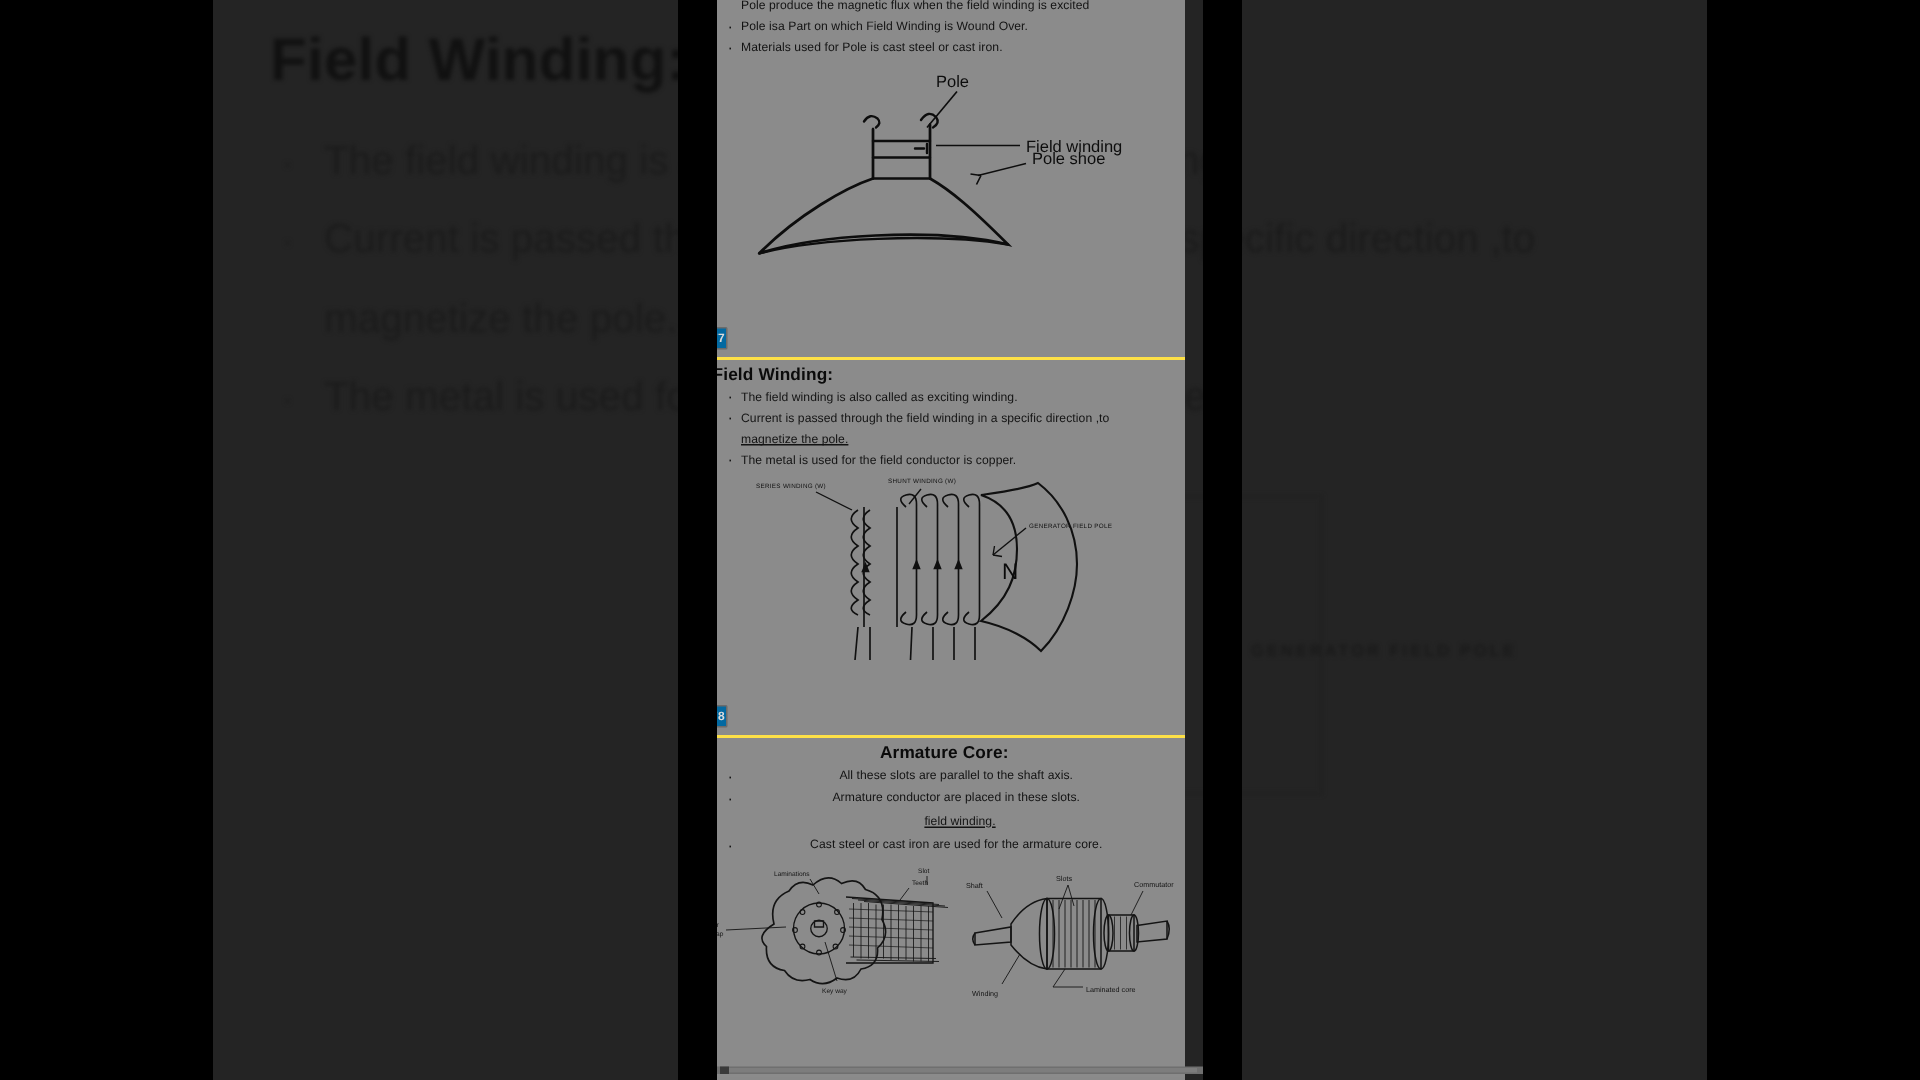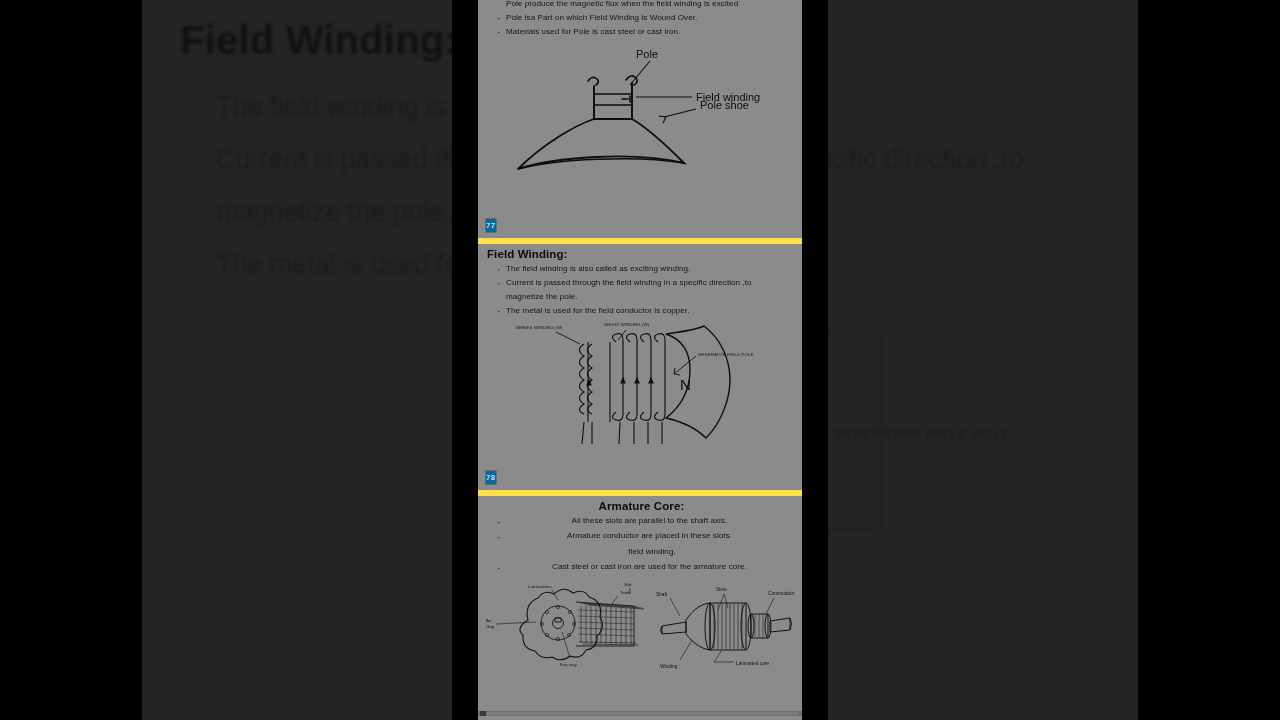--- a/index.html
+++ b/index.html
@@ -45,45 +45,45 @@
   .pillar.left  { left: 0;    width: 142px; }
   .pillar.right { left: 1138px; width: 142px; }
 
   
   .gutter { position: absolute; top: 0; height: 720px; background: #000; }
   .gutter.left  { left: 452px; width: 26px; }
   .gutter.right { left: 802px; width: 26px; }
 
   
   .reel {
-    position: absolute; left: 478px; top: 0; width: 324px; height: 720px;
+    position: absolute; left: 466px; top: 0; width: 324px; height: 720px;
     background: #8a8a8a; overflow: hidden;
   }
   .slide { position: relative; width: 324px; background: #8b8b8b; }
-  .slide + .slide { border-top: 6px solid #fde047; }
+  .slide + .slide { border-top: 2px solid #fde047; }
 
   .slide-inner { position: relative; padding: 0 6px; }
 
   .s-title {
     font-size: 11.5px; font-weight: 700; color: #0b0b0b;
     padding: 4px 0 2px 3px; letter-spacing: .1px;
   }
   .s-list { list-style: none; padding: 0 0 0 12px; }
   .s-list li {
     position: relative; font-size: 8.1px; line-height: 1.62; color: #131313;
     padding-left: 10px; margin-bottom: 1px; letter-spacing: .05px;
   }
   .s-list li::before {
     content: "\00B7"; position: absolute; left: 1px; top: -1px;
     font-size: 11px; color: #131313;
   }
   .s-list.tight { padding-left: 14px; }
   .s-list.tight li { padding-left: 5px; line-height: 1.78; }
   .s-list.tight li::before { left: -1px; top: -1px; }
-  .s-list li.nobul { padding-left: 10px; }
+  .s-list li.nobul { padding-left: 10px; text-decoration: underline; }
   .s-list li.nobul::before { content: ""; }
 
   .cut-line {
     font-size: 8.1px; color: #131313; letter-spacing: .05px;
     padding-left: 22px; height: 11px; overflow: hidden;
     line-height: 1.0;
   }
 
   .pagebadge {
     position: absolute; left: 7px; bottom: 5px;

